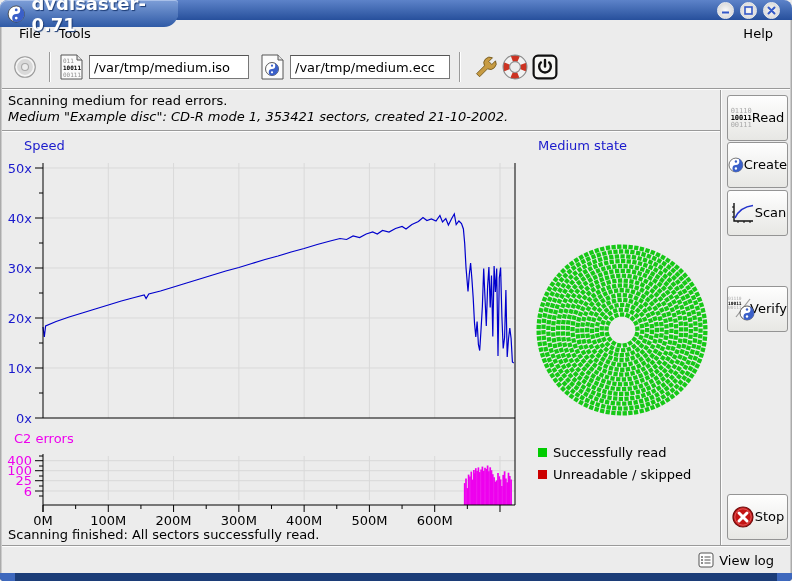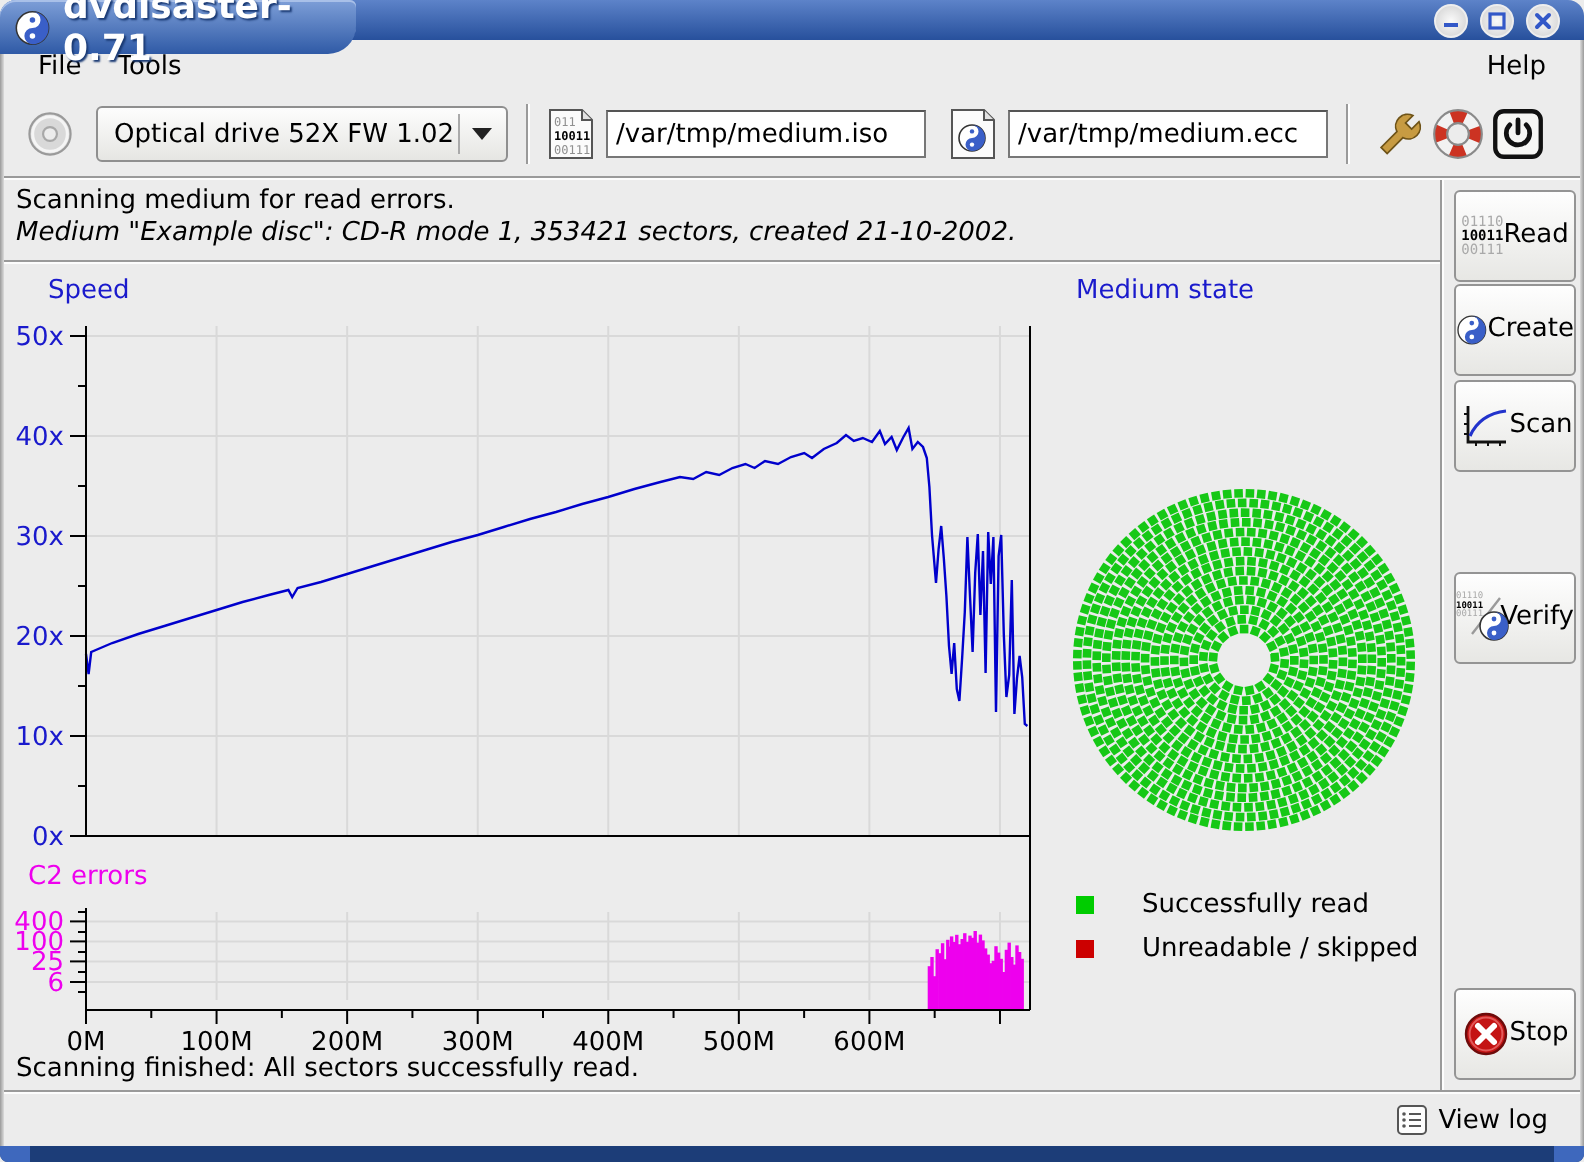--- a/index.html
+++ b/index.html
@@ -41,21 +41,21 @@
   .hline2{position:absolute;left:8px;top:109px;font-style:italic;}
   .groove{position:absolute;height:2px;border-top:1px solid #9a9a9a;border-bottom:1px solid #fdfdfd;}
   
   .chart-label{position:absolute;font-size:13px;}
   .lbl-speed{left:24px;top:138px;color:#1a1acc;}
   .lbl-medium{left:538px;top:138px;color:#1a1acc;}
   .lbl-c2{left:14px;top:431px;color:#ee00ee;}
   #chart-overlay{position:absolute;left:0;top:0;width:792px;height:581px;pointer-events:none;z-index:1;}
   
   .legend{position:absolute;left:538px;top:441px;}
-  .legend-row{display:flex;align-items:center;height:22px;gap:24px;}
+  .legend-row{display:flex;align-items:center;height:22px;gap:6px;}
   .sw{width:9px;height:9px;display:inline-block;}
   .sw-green{background:#00cc00;}
   .sw-red{background:#cc0000;}
   
   .side-sep{position:absolute;left:720px;top:90px;height:455px;width:2px;
             border-left:1px solid #9a9a9a;border-right:1px solid #fdfdfd;}
   .sbtn{position:absolute;left:727px;width:61px;height:46px;background:linear-gradient(#fefefe,#e7e7e4);
         border:1px solid #949494;border-radius:3px;display:flex;flex-direction:row;
         align-items:center;justify-content:center;cursor:default;z-index:2;}
   .sbtn .slabel{line-height:14px;}
@@ -109,27 +109,20 @@
     <span class="menu-item">Help</span>
   </div>
 
   <div class="toolbar">
     <div class="flatbtn">
       <svg width="26" height="26" viewBox="0 0 24 24">
         <circle cx="12" cy="12" r="9.5" fill="#d9d9d9" stroke="#9a9a9a"></circle>
         <circle cx="12" cy="12" r="8" fill="none" stroke="#f5f5f5" stroke-width="1.4"></circle>
         <circle cx="12" cy="12" r="3.2" fill="#ececec" stroke="#a8a8a8"></circle>
       </svg>
-    </div>
-    <div class="combo">
-      <span class="ctext">Optical drive 52X FW 1.02</span>
-      <span class="cdiv"></span>
-      <svg width="12" height="8" style="margin-right:6px">
-          <path d="M1 1 L6 7 L11 1 z" fill="#222"></path>
-        </svg>
     </div>
     <div class="tsep"></div>
     <svg width="23" height="26" viewBox="0 0 23 26">
       <path d="M1 1 h16 l5 5 v19 h-21 z" fill="#fbfbfb" stroke="#555"></path>
       <path d="M17 1 v5 h5" fill="#e2e2e2" stroke="#555"></path>
       <text x="3" y="9" font-size="6" font-family="DejaVu Sans Mono, monospace" fill="#909090">011</text>
       <text x="3" y="16" font-size="6" font-family="DejaVu Sans Mono, monospace" font-weight="bold" fill="#000">10011</text>
       <text x="3" y="23" font-size="6" font-family="DejaVu Sans Mono, monospace" fill="#909090">00111</text>
     </svg>
     <input class="entry" value="/var/tmp/medium.iso" style="">

